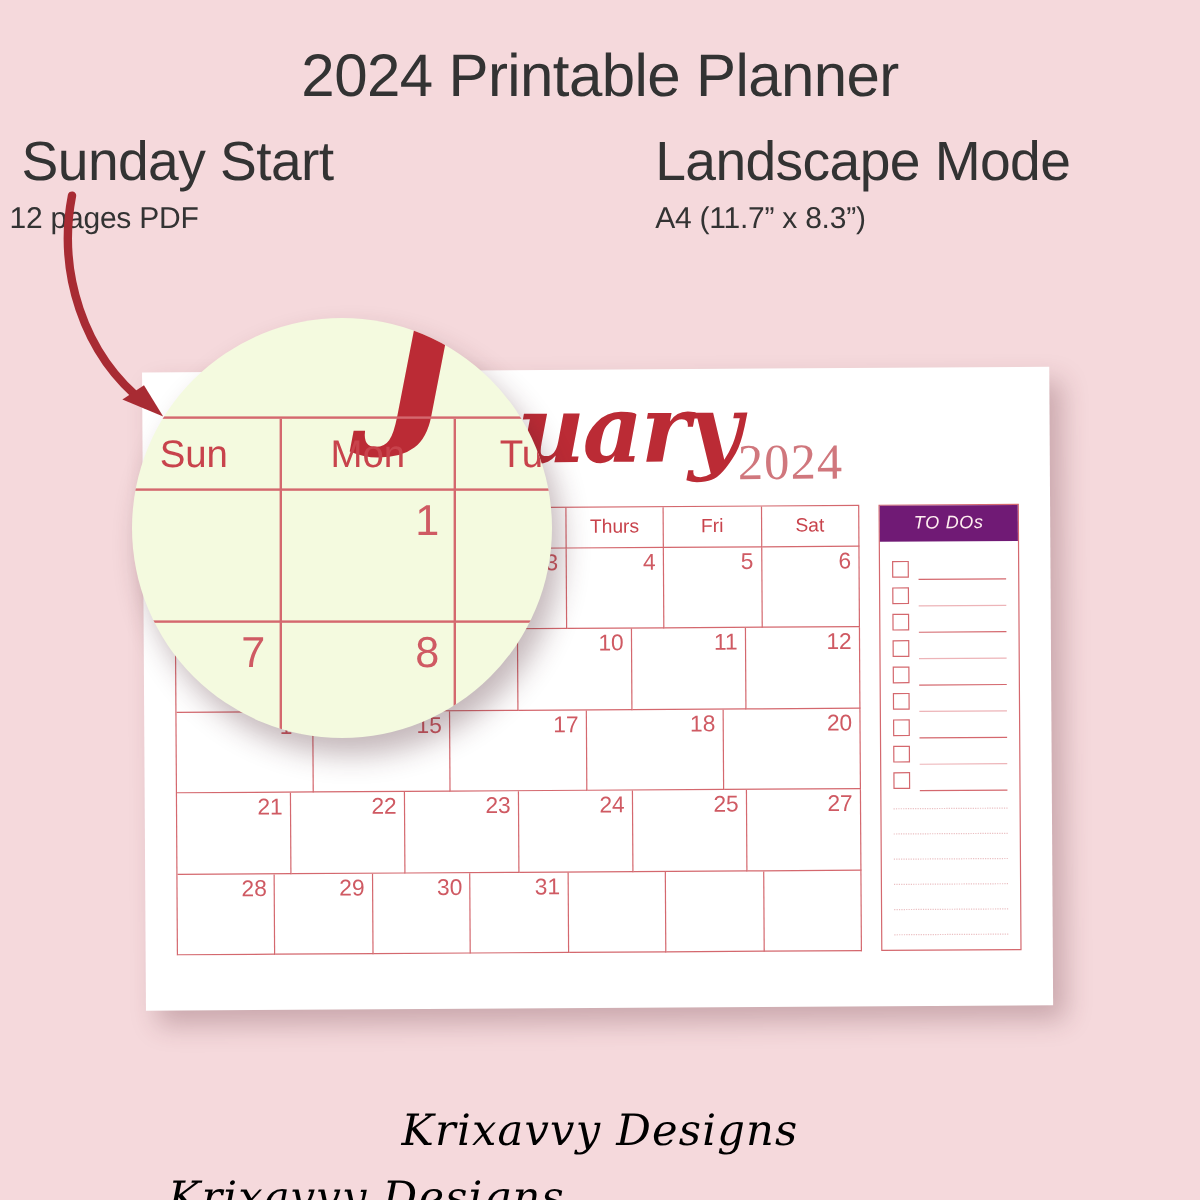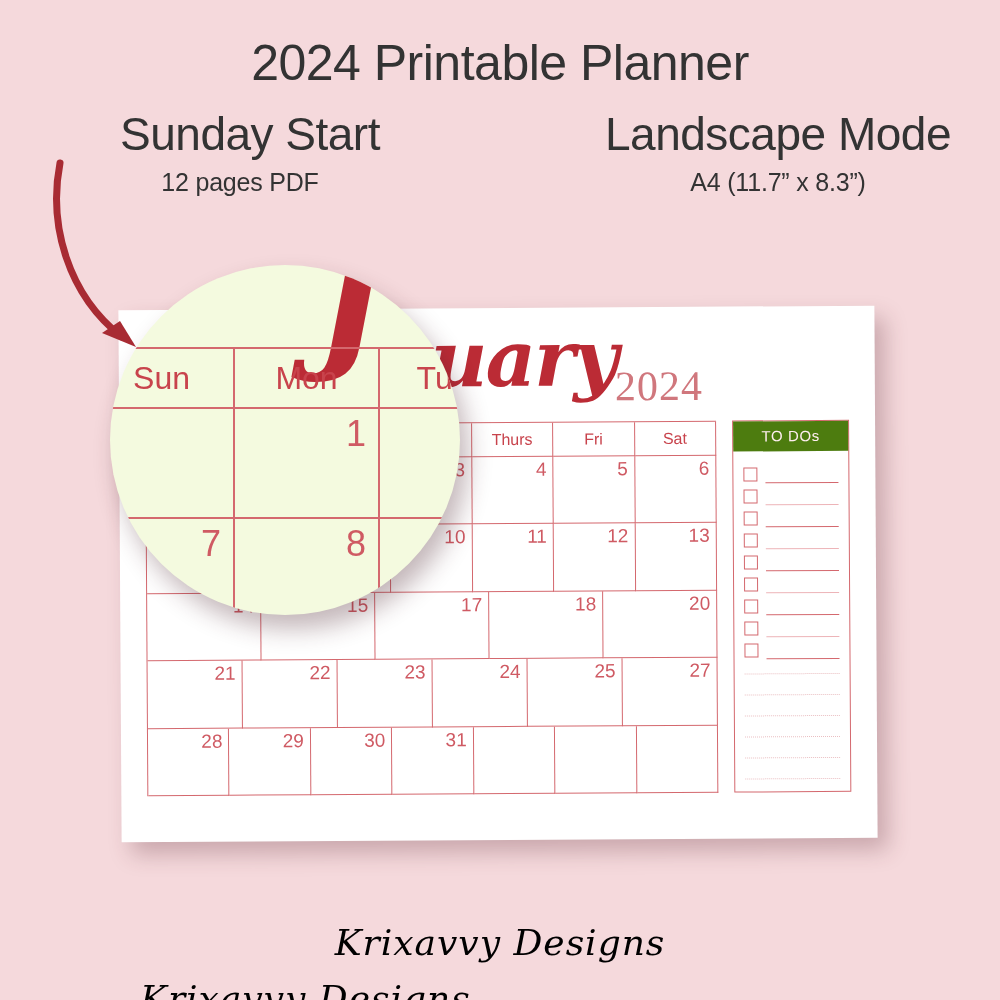--- a/index.html
+++ b/index.html
@@ -30,21 +30,21 @@
   }
   .hdr-cols {
     position: absolute;
     top: 110px;
     left: 0;
     width: 1000px;
     display: flex;
   }
   .hdr-col {
     flex: 1 1 50%;
-    text-align: center;
+    text-align: left;
     margin-left: 36px;
   }
   .hdr-col .big {
     font-size: 46px;
     font-weight: 400;
     color: #333333;
     letter-spacing: -0.5px;
     line-height: 1.05;
     white-space: nowrap;
   }
@@ -154,26 +154,27 @@
 
   
   .todo {
     flex: 1 1 auto;
     border: 1.2px solid #d4686e;
     box-sizing: border-box;
     display: flex;
     flex-direction: column;
   }
   .todo-head {
-    background: #4d7c0f;
+    background: #701a75;
     color: #ffeef0;
     text-align: center;
     font-size: 15px;
     letter-spacing: 0.6px;
     padding: 6px 0 7px 0;
+    font-style: italic;
   }
   .todo-body {
     flex: 1 1 auto;
     padding: 10px 10px 8px 10px;
     box-sizing: border-box;
     display: flex;
     flex-direction: column;
   }
   .todo-item {
     display: flex;
@@ -356,23 +357,20 @@
               <span class="daynum">9</span>
             </div>
             <div class="cal-cell">
               <span class="daynum">10</span>
             </div>
             <div class="cal-cell">
               <span class="daynum">11</span>
             </div>
             <div class="cal-cell">
               <span class="daynum">12</span>
-            </div>
-            <div class="cal-cell">
-              <span class="daynum">13</span>
             </div>
           </div>
           <div class="cal-row">
             <div class="cal-cell">
               <span class="daynum">14</span>
             </div>
             <div class="cal-cell">
               <span class="daynum">15</span>
             </div>
             <div class="cal-cell">

